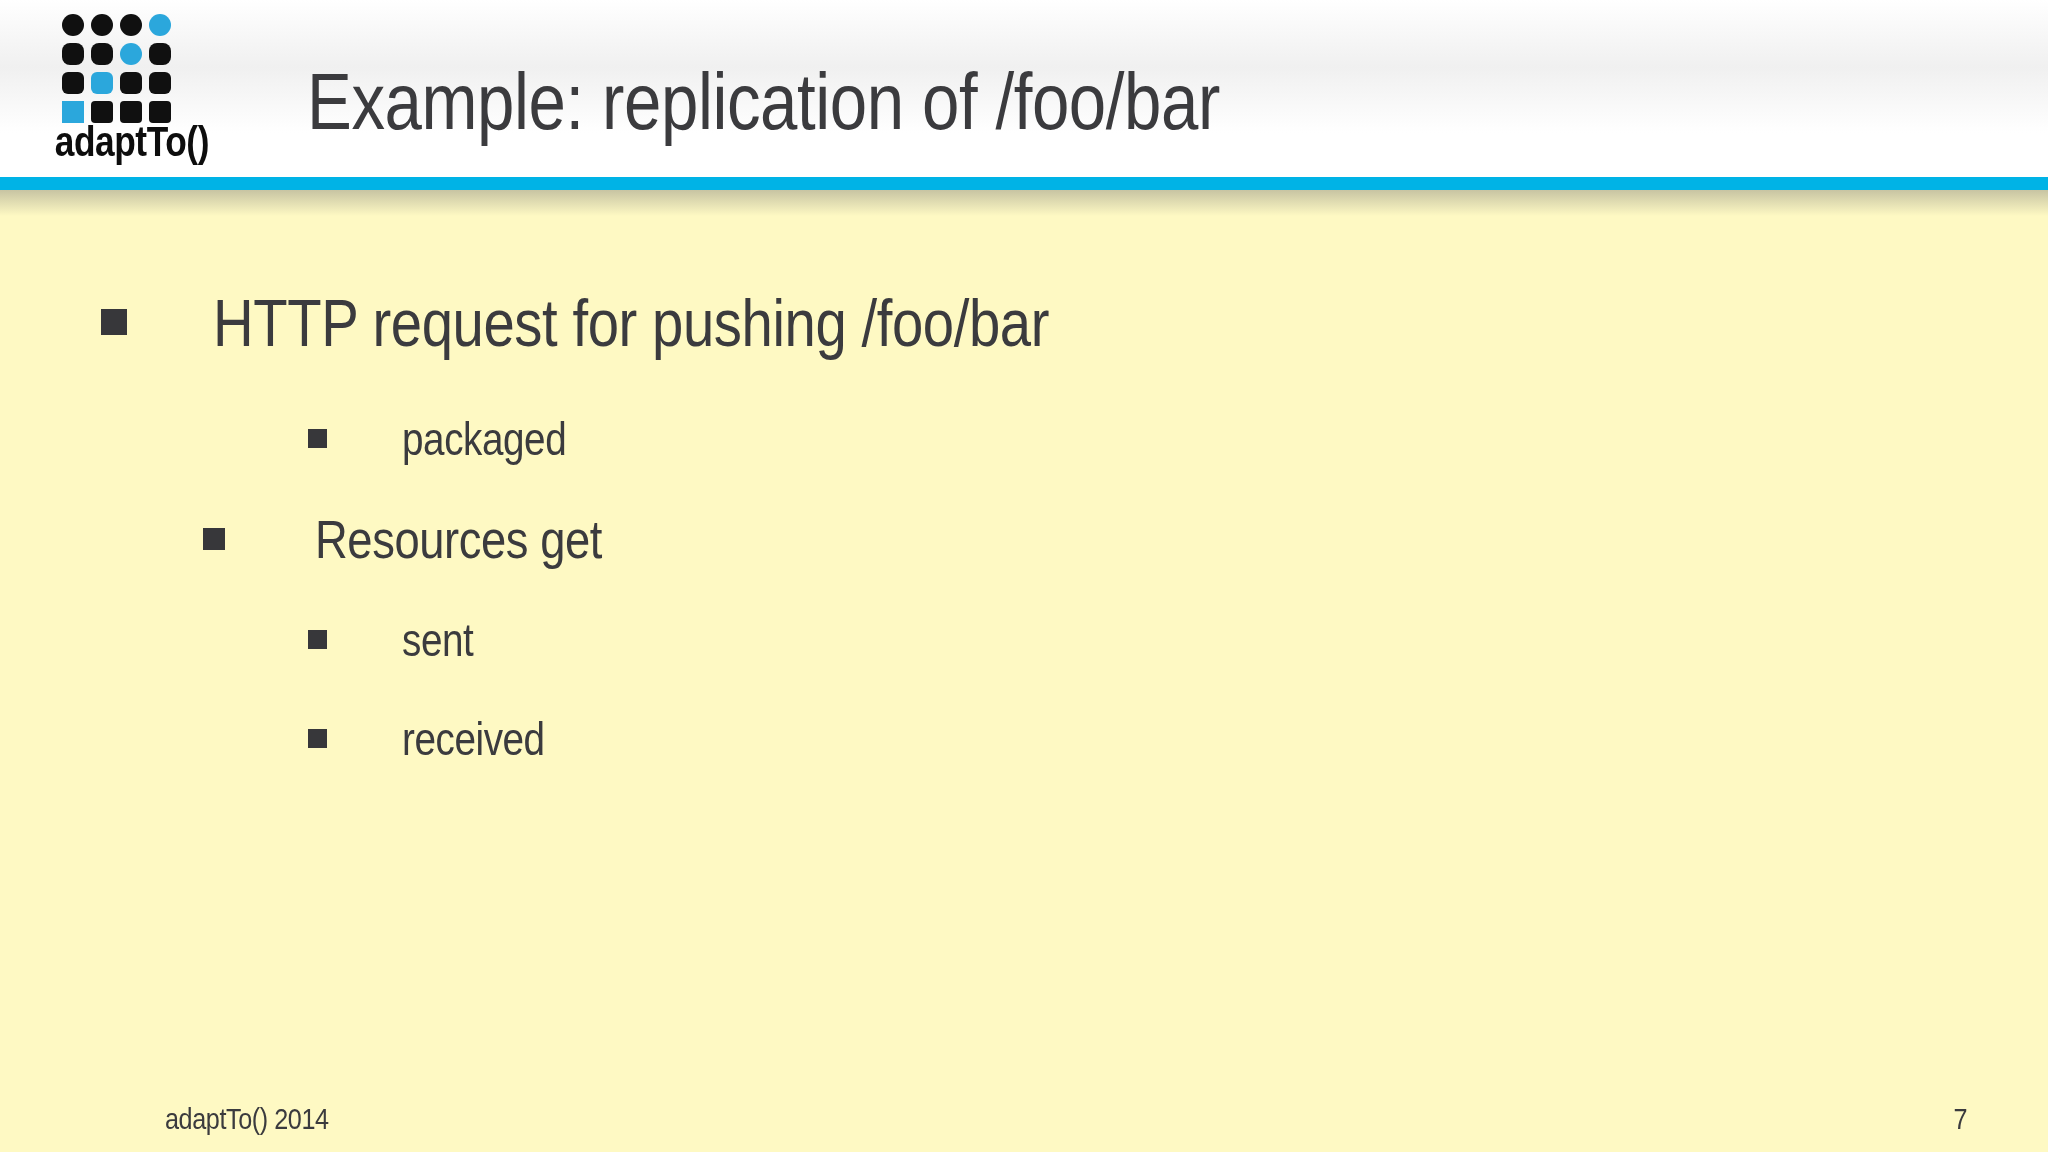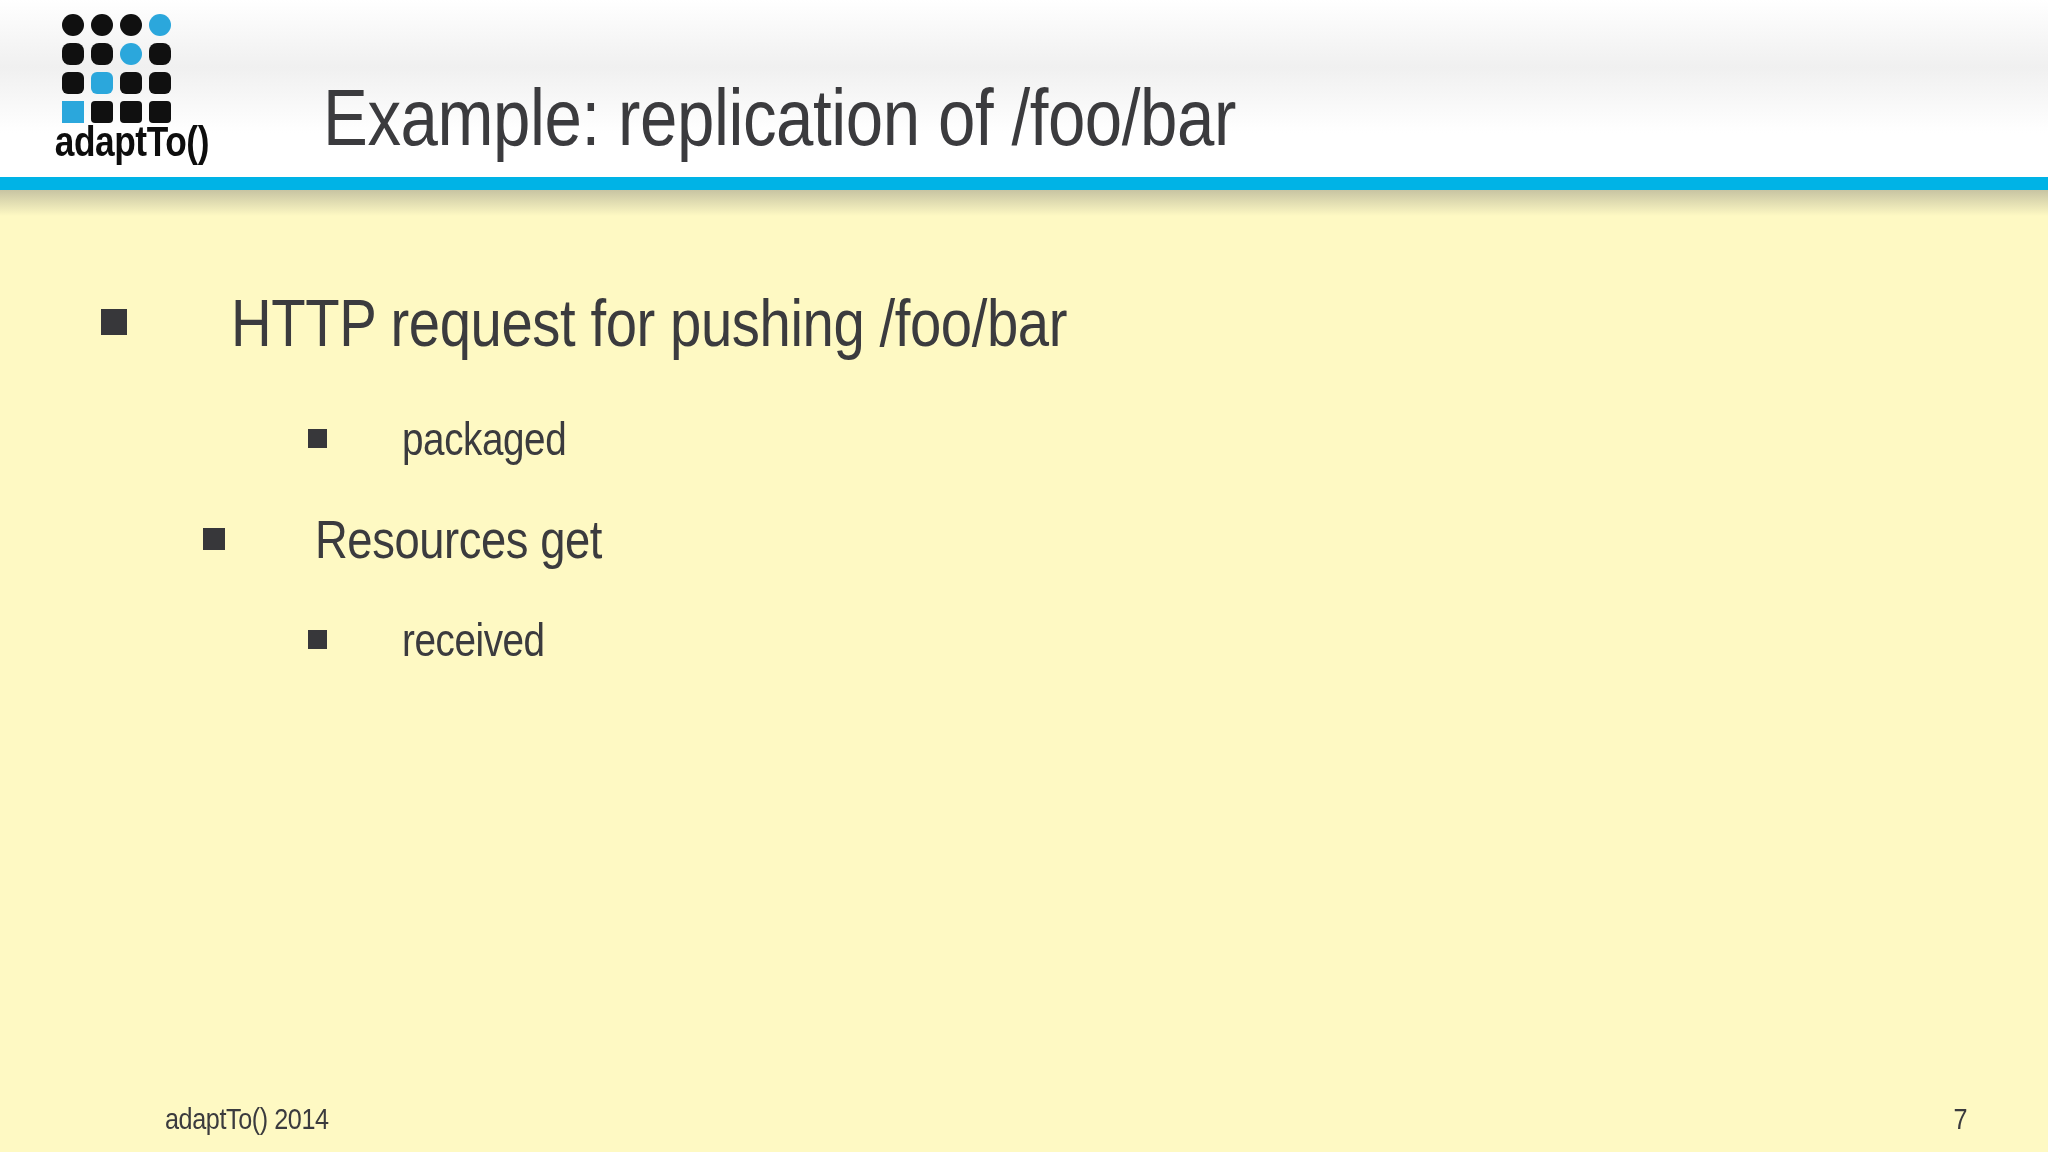--- a/index.html
+++ b/index.html
@@ -25,27 +25,27 @@
   .dot:nth-child(-n+4){border-radius:11px;}
   .dot:nth-child(n+5):nth-child(-n+8){border-radius:8px;}
   .dot:nth-child(n+9):nth-child(-n+12){border-radius:6px;}
   .dot:nth-child(n+13){border-radius:4px;}
   .dot.cy{background:var(--logo-cyan,#2BA7DC);}
   .dot.cy.circle{border-radius:50%;}
   .dot.cy.square{border-radius:0;}
   .logo-word{position:absolute;left:0;top:120px;width:166px;text-align:center;
     font-size:42px;line-height:44px;font-weight:700;color:#0d0d0d;}
   
-  .title{position:absolute;left:307px;top:47px;margin:16px;font-size:80px;line-height:110px;
+  .title{position:absolute;left:307px;top:47px;margin:0;font-size:80px;line-height:110px;
     font-weight:400;color:var(--text,#3B3B3E);}
   
   .content{position:absolute;left:0;top:215px;width:100%;padding-top:40px;}
   .row{display:flex;align-items:center;}
   .sq{flex:0 0 auto;background:var(--marker,#37373A);}
-  .lv1{height:134px;margin-left:101px;font-size:67px;gap:18px;}
+  .lv1{height:134px;margin-left:101px;font-size:67px;}
   .lv1 .sq{width:26px;height:26px;margin-right:86px;}
   .lv2{height:102px;margin-left:203px;font-size:54px;}
   .lv2 .sq{width:22px;height:22px;margin-right:90px;}
   .lv3{height:99px;margin-left:308px;font-size:46px;}
   .lv3 .sq{width:19px;height:19px;margin-right:75px;}
   
   .footer{position:absolute;left:121px;top:1096px;width:1802px;
     display:flex;justify-content:space-between;align-items:baseline;
     font-size:30px;line-height:46px;color:var(--text,#3B3B3E);margin-left:44px;}
 </style>
@@ -95,20 +95,24 @@
     <div class="row lv3">
       <span class="sq"></span>
       <span class="cond">packaged</span>
     </div>
     <div class="row lv2">
       <span class="sq"></span>
       <span class="cond">Resources get</span>
     </div>
     <div class="row lv3">
       <span class="sq"></span>
+      <span class="cond">sent</span>
+    </div>
+    <div class="row lv3">
+      <span class="sq"></span>
       <span class="cond">received</span>
     </div>
   </main>
 
   <footer class="footer">
     <span class="cond">adaptTo() 2014</span>
     <span class="cond cond-r">7</span>
   </footer>
 
 </div>

